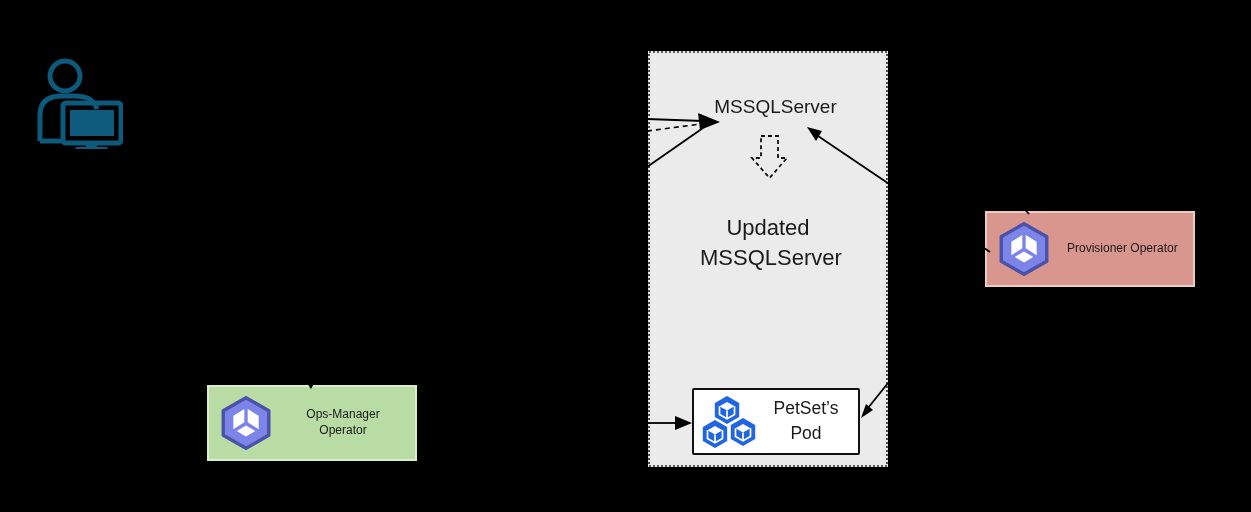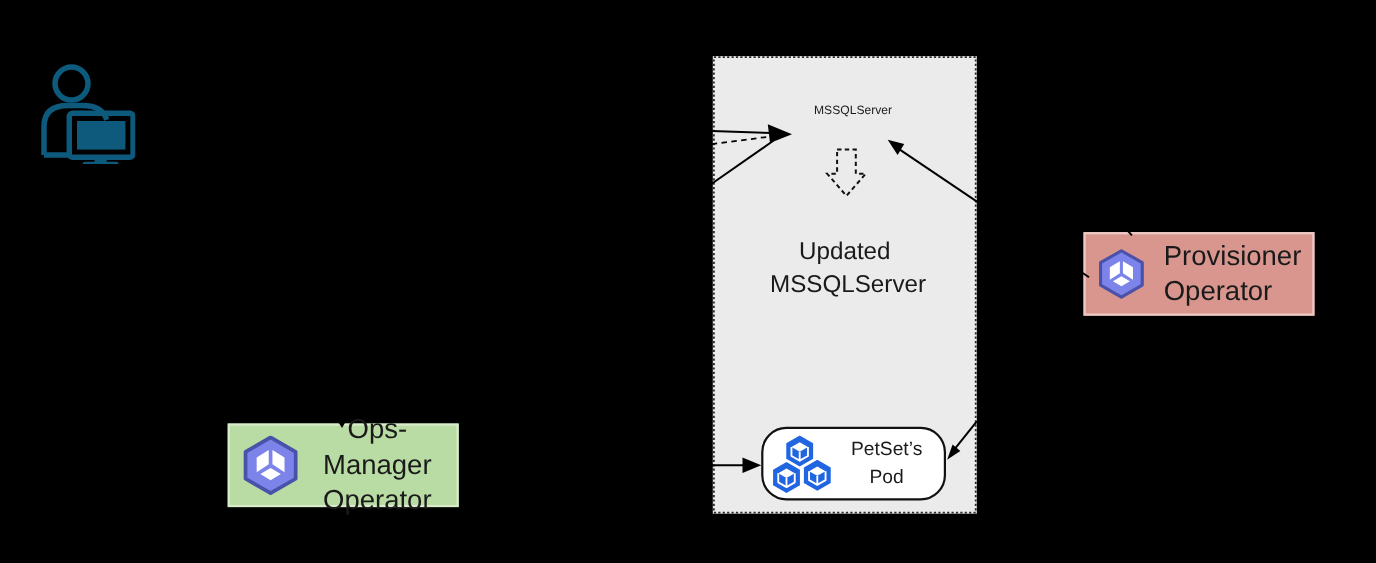--- a/index.html
+++ b/index.html
@@ -8,42 +8,42 @@
     background:var(--bg,#000);
     font-family:"Liberation Sans","DejaVu Sans",sans-serif;
     color:#1a1a1a;
   }
   
   .crd-panel{
     position:absolute;left:648px;top:51px;width:240px;height:416px;
     background:var(--panel-bg,#ebebeb);box-sizing:border-box;z-index:10;
   }
   .label{position:absolute;z-index:40;text-align:center;line-height:1.35;}
-  .mssql-label{left:698px;top:94px;width:155px;font-size:11px;}
+  .mssql-label{left:698px;top:94px;width:155px;font-size:19px;}
   .updated-label{left:700px;top:213px;width:136px;font-size:22px;}
   
   .pod-box{
     position:absolute;left:692px;top:388px;width:168px;height:67px;
-    background:#fff;border:2.5px solid #111;border-radius:23px;
+    background:#fff;border:2.5px solid #111;border-radius:2px;
     box-sizing:border-box;z-index:40;
   }
   .pod-cluster{position:absolute;left:5px;top:4px;}
   .pod-label{position:absolute;left:64px;top:6px;width:96px;text-align:center;
     font-size:17.5px;line-height:1.45;}
   .pod-hex-shape{fill:var(--pod-color,#2166e0);stroke:#fff;stroke-width:1.6;stroke-linejoin:round;}
   
   .op-box{
     position:absolute;width:210px;height:76px;box-sizing:border-box;z-index:40;
     display:flex;align-items:center;padding:0 10px;gap:8px;
   }
   .ops-manager-box{left:207px;top:385px;background:var(--green-bg,#b9dba4);
     border:2px solid var(--green-border,#d8ecca);}
   .provisioner-box{left:985px;top:211px;background:var(--pink-bg,#d9968e);
     border:2px solid var(--pink-border,#eccbc6);}
-  .op-label{flex:1;font-size:25px;line-height:1.3;}
+  .op-label{flex:1;font-size:12px;line-height:1.3;}
   .ops-manager-box .op-label{text-align:center;}
   .provisioner-box .op-label{text-align:left;padding-left:8px;}
   .op-hex{fill:var(--op-fill,#7c84ea);stroke:var(--op-stroke,#4a51a8);stroke-width:4;stroke-linejoin:round;}
   .op-face{fill:#ffffff;}
   
   .user-icon{position:absolute;left:35px;top:55px;z-index:20;}
   .user-stroke{fill:none;stroke:var(--user-color,#0d5a7d);stroke-width:5;}
   .user-fill{fill:var(--user-color,#0d5a7d);}
   
   .overlay{position:absolute;left:0;top:0;z-index:50;pointer-events:none;}

